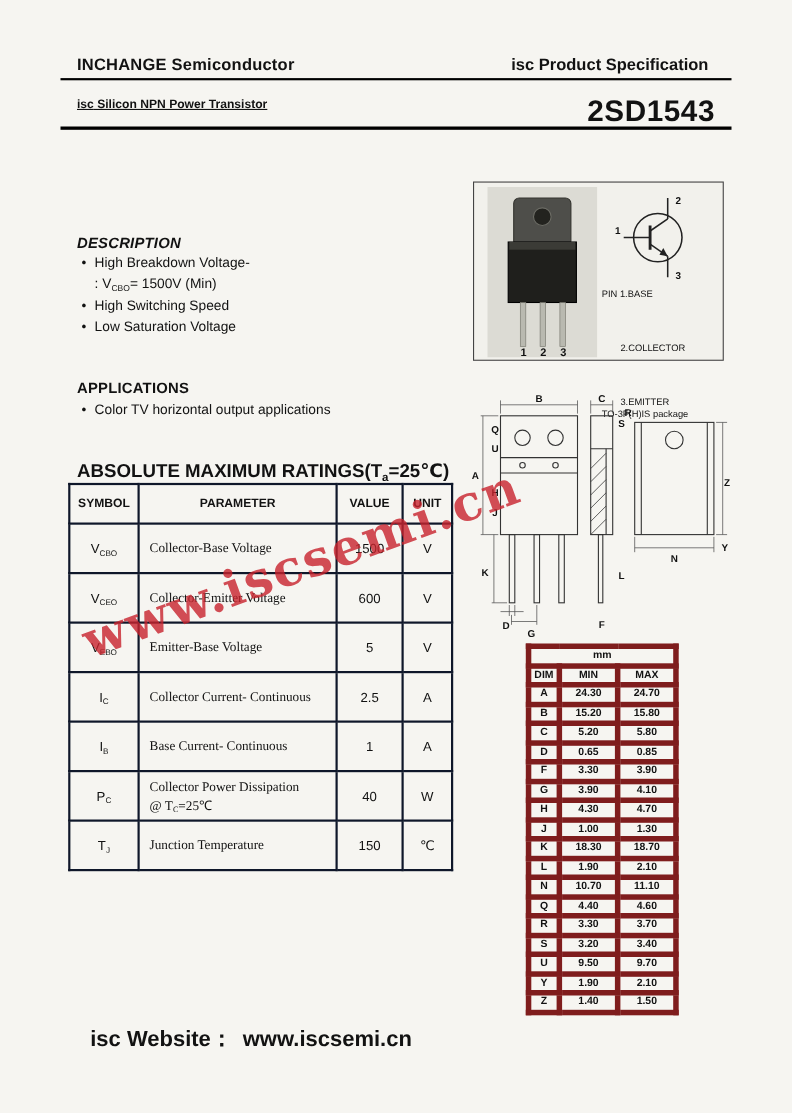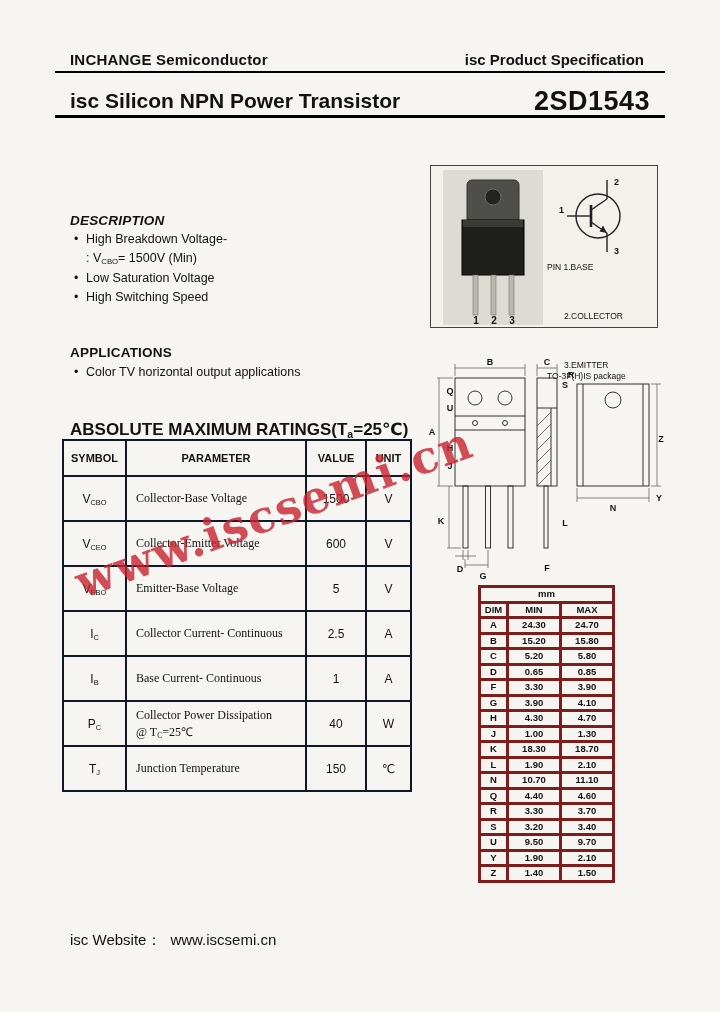--- a/index.html
+++ b/index.html
@@ -11,21 +11,21 @@
     color:#121212;
     overflow:hidden;
   }
   .abs { position:absolute; }
   sub { font-size:0.62em; vertical-align:-0.28em; line-height:0; }
 
   
   .company { left:70px; top:51px; font-size:15px; font-weight:bold; letter-spacing:0.2px; }
   .spec { top:51px; right:76px; font-size:15px; font-weight:bold; }
   .rule1 { left:55px; top:71px; width:610px; height:2px; background:#000; }
-  .doc-title { left:70px; top:89px; font-size:21px; font-weight:bold; }
+  .doc-title { left:70px; top:89px; font-size:11px; font-weight:bold;text-decoration:underline; }
   .part-number { top:86px; right:70px; font-size:27px; font-weight:bold; letter-spacing:0.5px; }
   .rule2 { left:55px; top:115px; width:610px; height:3px; background:#000; }
 
   
   .sec-heading { font-size:13.5px; font-weight:bold; letter-spacing:0.2px; }
   #desc-heading { left:70px; top:213px;font-style:italic; }
   #app-heading { left:70px; top:345px; }
   #ratings-heading { left:70px; top:419px; font-size:17px; font-weight:bold; }
   .bullet-list { font-size:12.5px; line-height:19.3px; }
   #desc-list { left:74px; top:230px; }
@@ -50,55 +50,55 @@
   #photo-svg { position:absolute; left:12px; top:4px; }
   #symbol-svg { position:absolute; left:120px; top:6px; }
   #pin-list { position:absolute; left:116px; top:96px; font-size:8.5px; line-height:11px; }
   #pin-list .ind { padding-left:17px;margin-top:38px; }
 
   
   #outline-svg { left:425px; top:338px; }
 
   
   #dims-table { left:478px; top:585px; border-collapse:collapse; font-size:9.5px; font-weight:bold; text-align:center; table-layout:fixed; }
-  #dims-table th, #dims-table td { border:3px solid #7f1d1d; padding:0; line-height:12.5px; height:13.5px; }
+  #dims-table th, #dims-table td { border:5px solid #7f1d1d; padding:0; line-height:12.5px; height:13.5px; }
   #dims-table .c-dim { width:28px; }
   #dims-table .c-min { width:53px; }
   #dims-table .c-max { width:53px; }
 
   
   #watermark {
     left:62px; top:472px; width:500px;
     font-family:"DejaVu Serif","Liberation Serif",serif;
     font-size:45px; font-weight:bold; letter-spacing:2px;
     transform:rotate(-20deg); transform-origin:center;
     opacity:0.8; white-space:nowrap; z-index:20; pointer-events:none;
   }
 
   
-  #footer { left:70px; top:931px; font-size:15px; font-weight:normal; }
+  #footer { left:82px; top:931px; font-size:20px; font-weight:bold; }
   #footer .url { margin-left:9px; }
 </style>
 </head>
 <body>
 
 <div class="abs company">INCHANGE Semiconductor</div>
 <div class="abs spec"><span>isc</span><span> Product Specification</span></div>
 <div class="abs rule1"></div>
 
 <div class="abs doc-title"><span>isc</span><span> Silicon NPN Power Transistor</span></div>
 <div class="abs part-number">2SD1543</div>
 <div class="abs rule2"></div>
 
 <div class="abs sec-heading" id="desc-heading">DESCRIPTION</div>
 <div class="abs bullet-list" id="desc-list">
   <div><span class="bullet">•</span><span>High Breakdown Voltage-</span><sub></sub><span></span></div>
   <div><span class="bullet"></span><span>: V</span><sub>CBO</sub><span>= 1500V (Min)</span></div>
+  <div><span class="bullet">•</span><span>High Switching Speed</span><sub></sub><span></span></div>
   <div><span class="bullet">•</span><span>Low Saturation Voltage</span><sub></sub><span></span></div>
-  <div><span class="bullet">•</span><span>High Switching Speed</span><sub></sub><span></span></div>
 </div>
 
 <div class="abs sec-heading" id="app-heading">APPLICATIONS</div>
 <div class="abs bullet-list" id="app-list">
   <div><span class="bullet">•</span><span>Color TV horizontal output applications</span></div>
 </div>
 
 <div class="abs" id="ratings-heading"><span>ABSOLUTE MAXIMUM RATINGS(T</span><sub>a</sub><span>=25℃)</span></div>
 
 <table class="abs" id="ratings-table">

